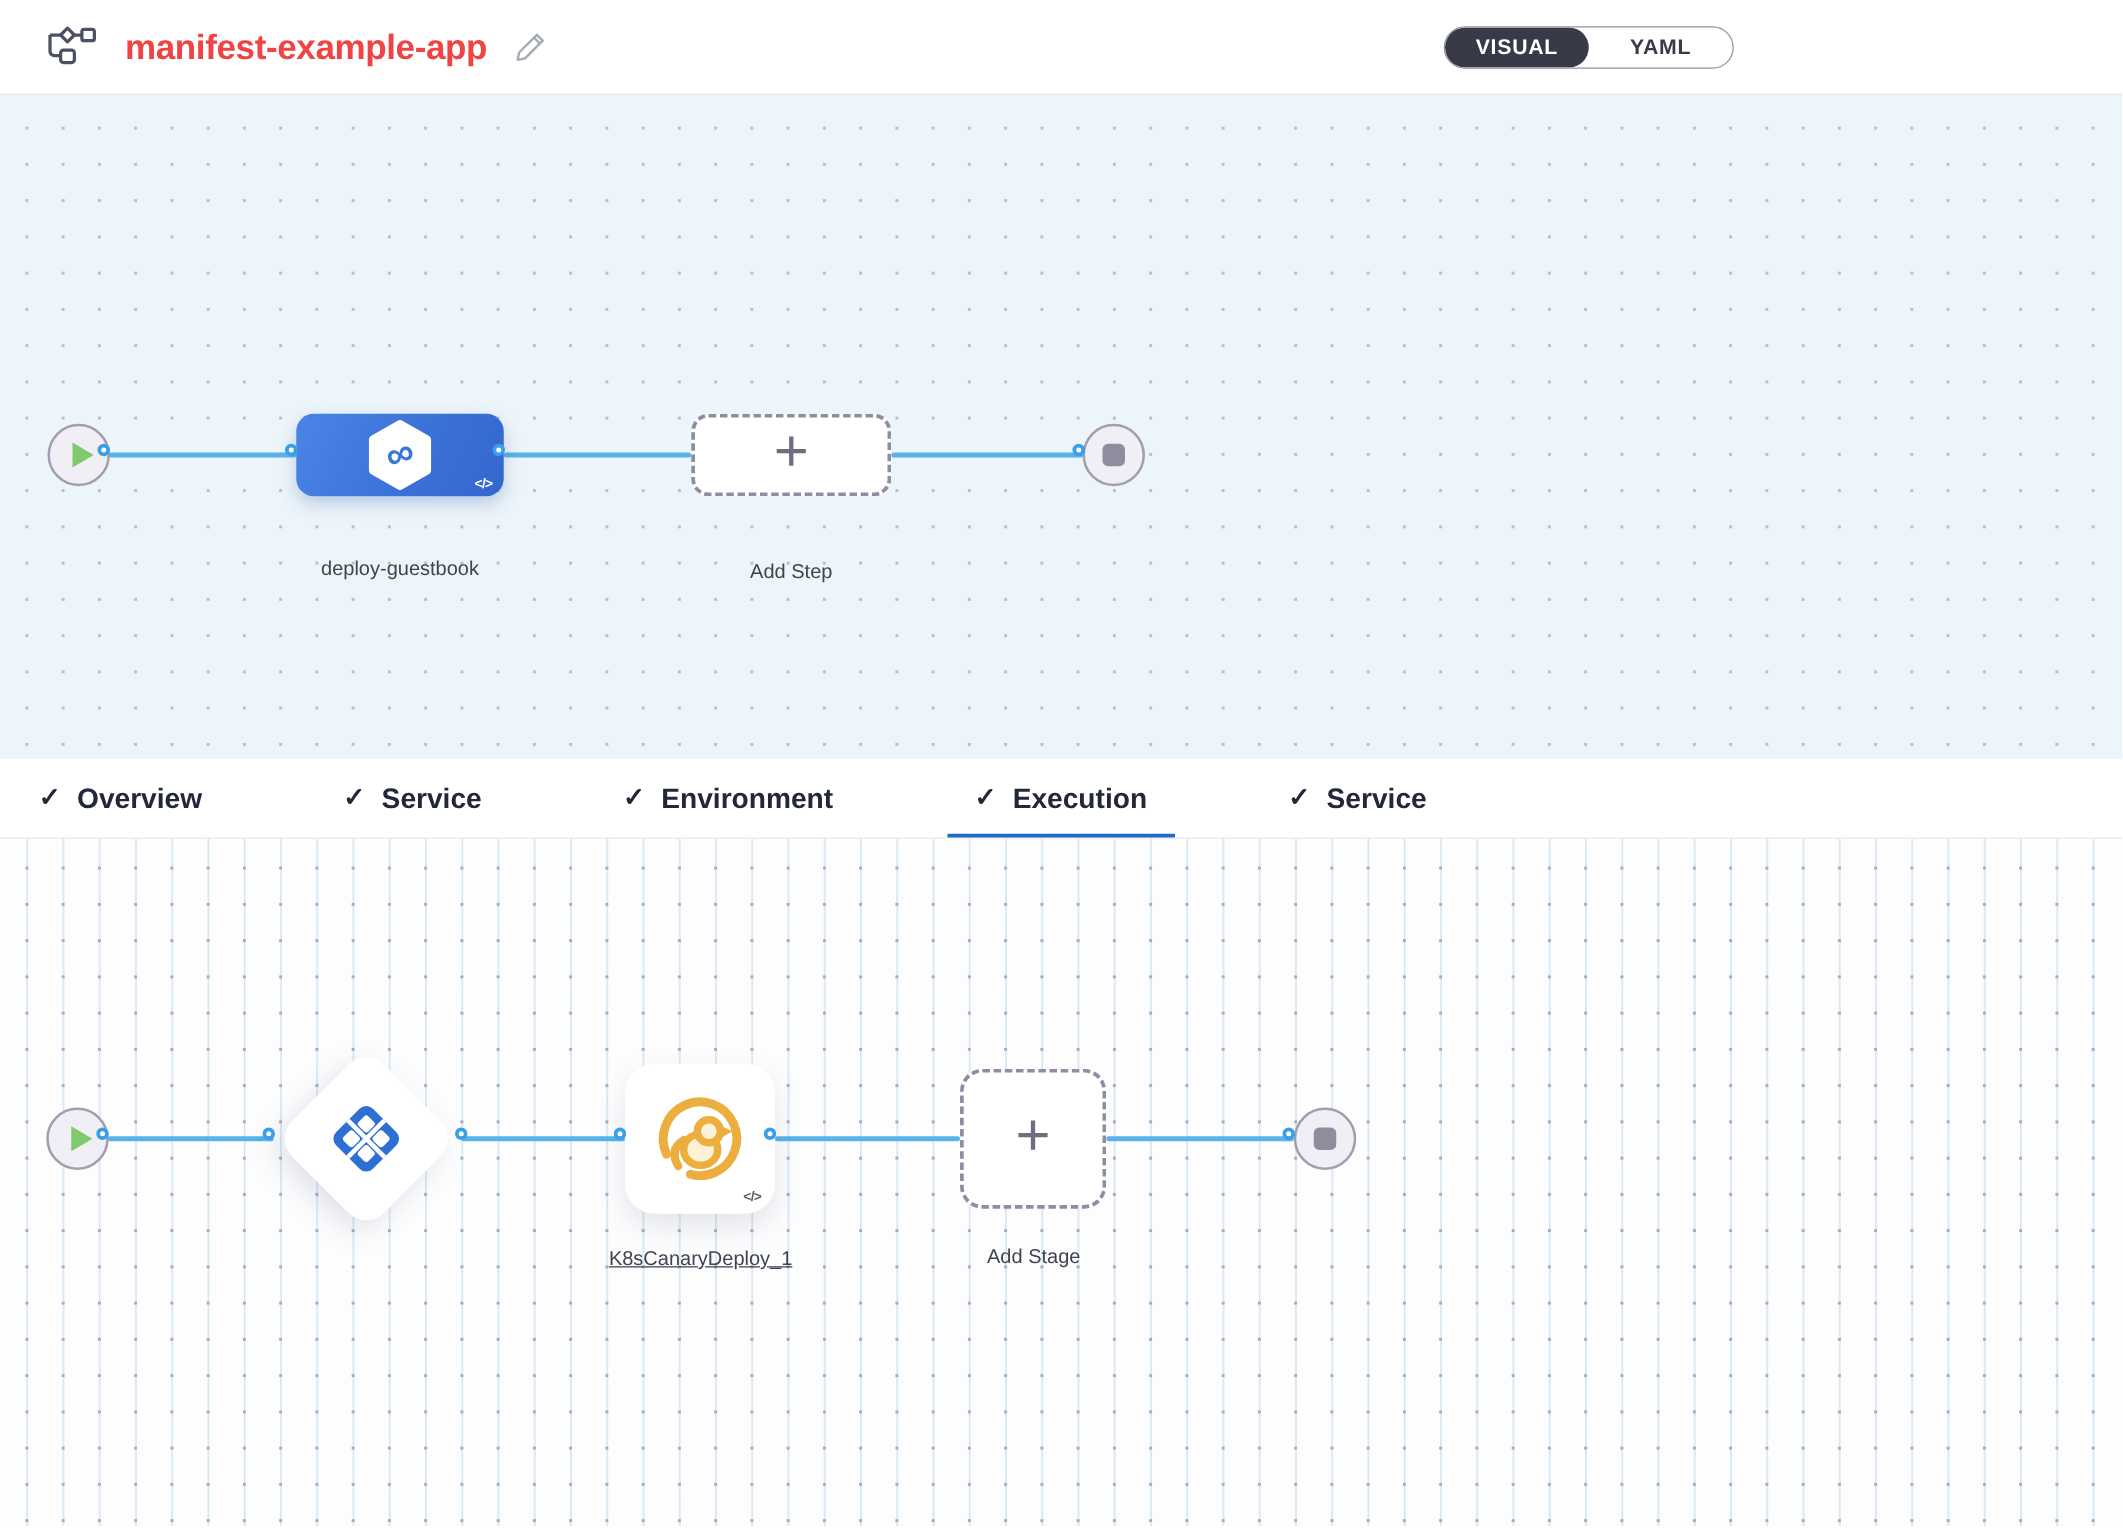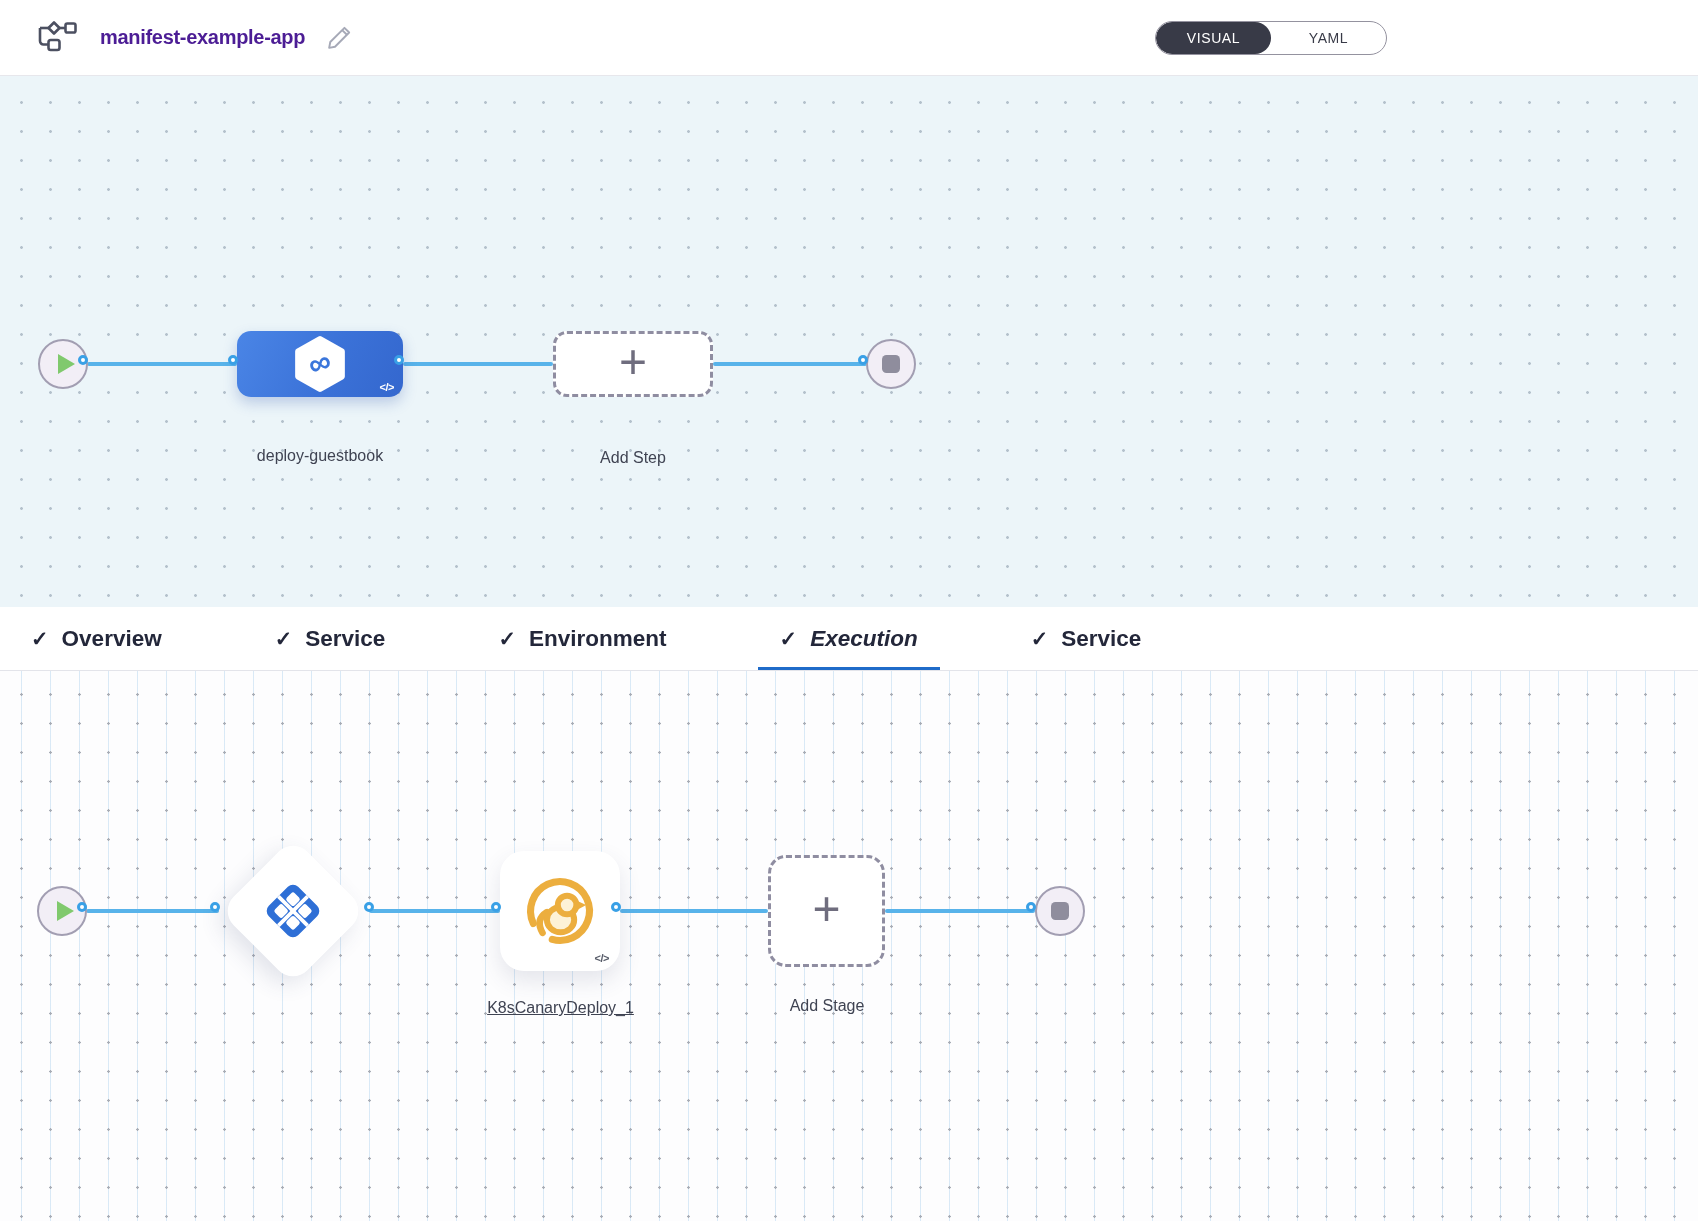--- a/index.html
+++ b/index.html
@@ -3,28 +3,28 @@
 <meta charset="utf-8">
 <style>
   * { margin:0; padding:0; box-sizing:border-box; }
   html,body { width:1698px; height:1222px; overflow:hidden;
     font-family:"Liberation Sans", sans-serif; background:#fff; }
 
   
   .header { height:76px; background:#fff; border-bottom:1px solid #e7e7ec;
     display:flex; align-items:center; padding-left:33px; position:relative; }
   .pipeline-icon { width:46px; height:38px; flex:0 0 auto; }
-  .page-title { font-size:20px; font-weight:bold; color:#4c1d95; margin-left:21px;
+  .page-title { font-size:28px; font-weight:bold; color:#ef4444; margin-left:21px;
     letter-spacing:-0.3px; }
   .edit-pencil { margin-left:21px; width:27px; height:27px; cursor:pointer; }
   .mode-toggle { margin-left:auto; margin-right:311px; width:232px; height:34px;
     border:1.5px solid #94929f; border-radius:18px; background:#fff;
     display:flex; align-items:stretch; overflow:hidden; }
   .mode-toggle .seg { flex:1; display:flex; align-items:center; justify-content:center;
-    font-size:14px; font-weight:normal; letter-spacing:0.6px; color:#383a47; cursor:pointer; }
+    font-size:17px; font-weight:bold; letter-spacing:0.6px; color:#383a47; cursor:pointer; }
   .mode-toggle .seg.selected { background:#383a47; color:#fff; border-radius:18px; }
 
   
   .canvas { position:relative; }
   .canvas-stages { height:531px; background-color:#ecf5f9;
     background-image:radial-gradient(circle, #b4c1cc 1.3px, transparent 1.5px);
     background-size:29px 29px; background-position:7px 12px; }
   .canvas-exec { height:550px; background-color:#fdfdfe;
     background-image:
       radial-gradient(circle, #a8adb6 1.2px, transparent 1.45px),
@@ -74,21 +74,21 @@
     display:flex; align-items:center; justify-content:center; }
   .square-node .code-badge { color:#565b68; bottom:7px; right:11px; }
 
   
   .tabbar { height:64px; background:#fff; border-bottom:1px solid #e3e4ea;
     display:flex; align-items:center; padding-left:31px; gap:113px; }
   .tab { position:relative; height:100%; display:flex; align-items:center; gap:13px;
     cursor:pointer; }
   .tab .check { font-size:21px; font-weight:900; color:#23273a; }
   .tab .tab-label { font-size:22.5px; font-weight:700; color:#23273a; }
-  .tab.active .tab-label { font-weight:bold;font-style:italic; }
+  .tab.active .tab-label { font-weight:bold; }
   .tab.active::after { content:""; position:absolute; left:-22px; right:-22px;
     bottom:0; height:3px; background:#1f6bc9; }
 </style>
 </head>
 <body>
 
 <div class="header">
   <svg class="pipeline-icon" viewBox="0 0 46 38" fill="none" stroke="#4c5061" stroke-width="2.6" stroke-linejoin="round">
     <path d="M7 9 h9"></path>
     <path d="M21 3.5 l5.5 5.5 -5.5 5.5 -5.5 -5.5 z"></path>

